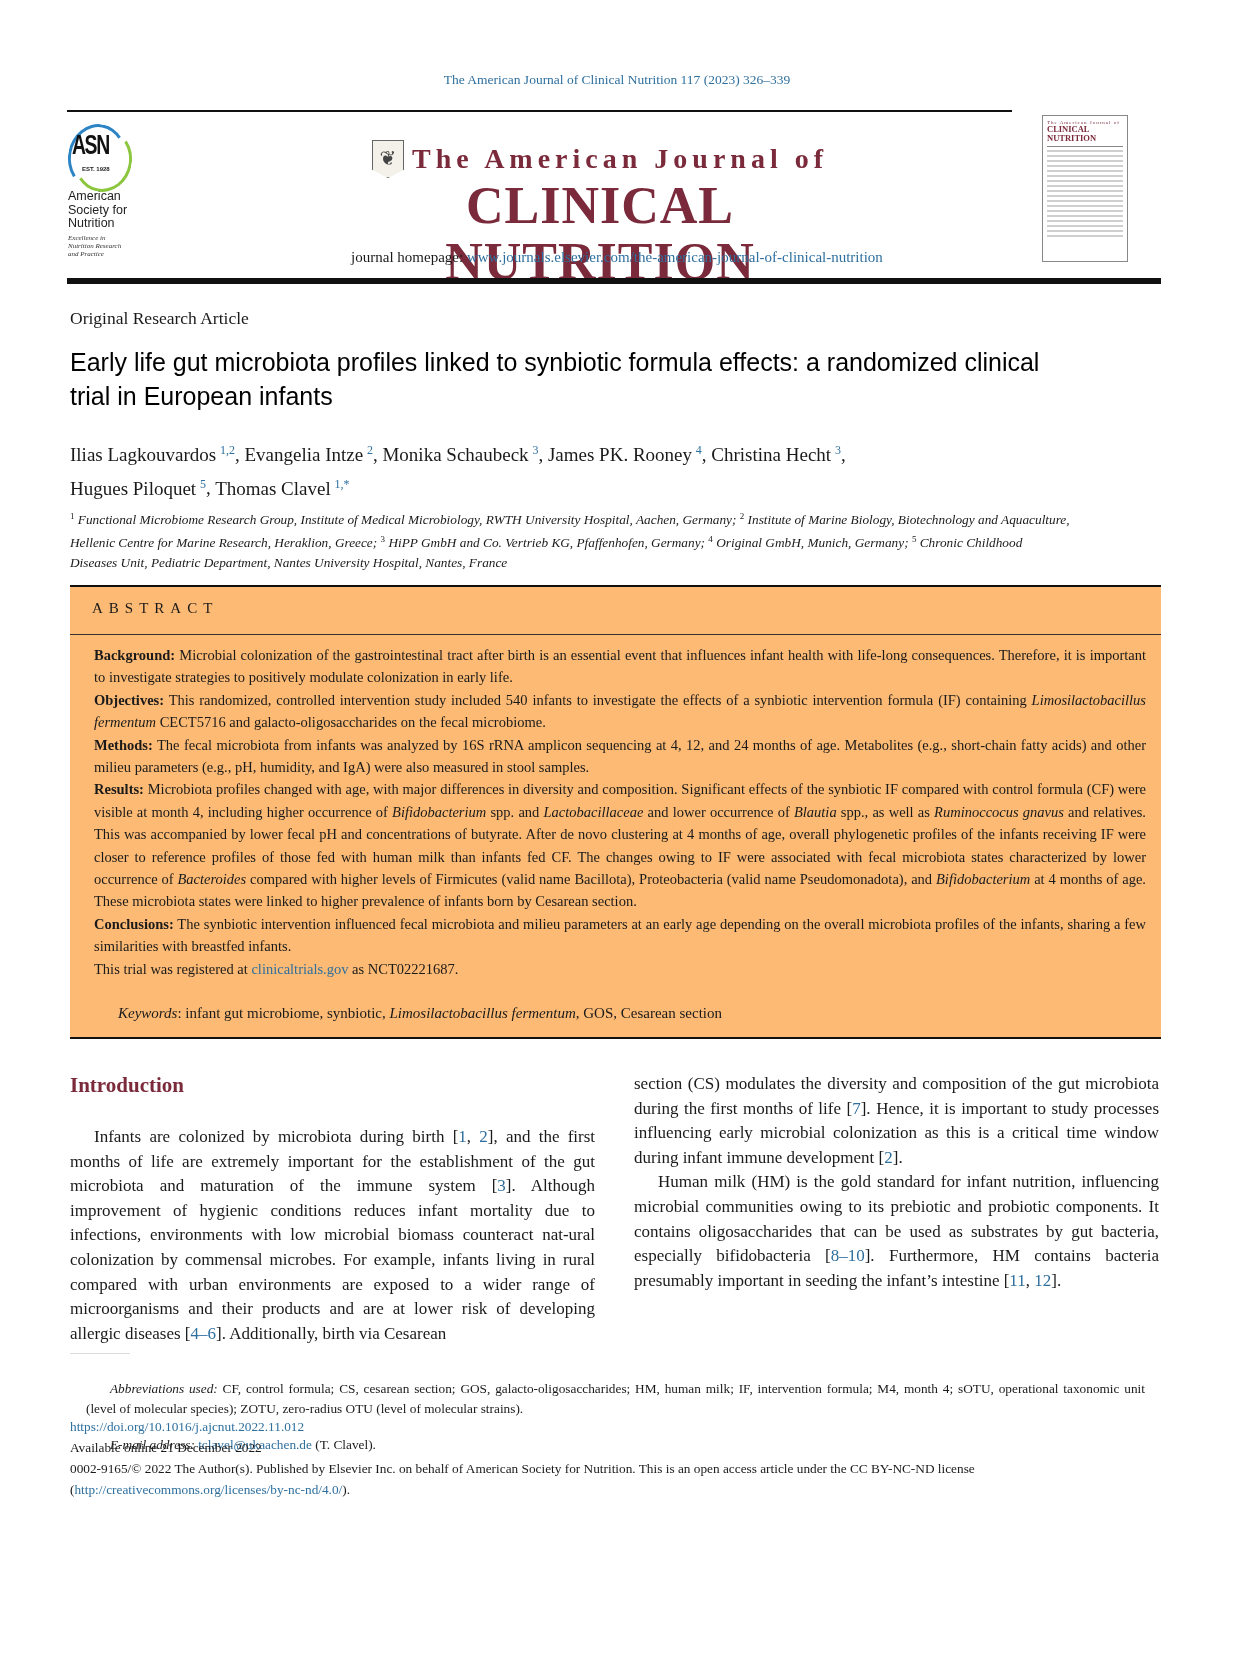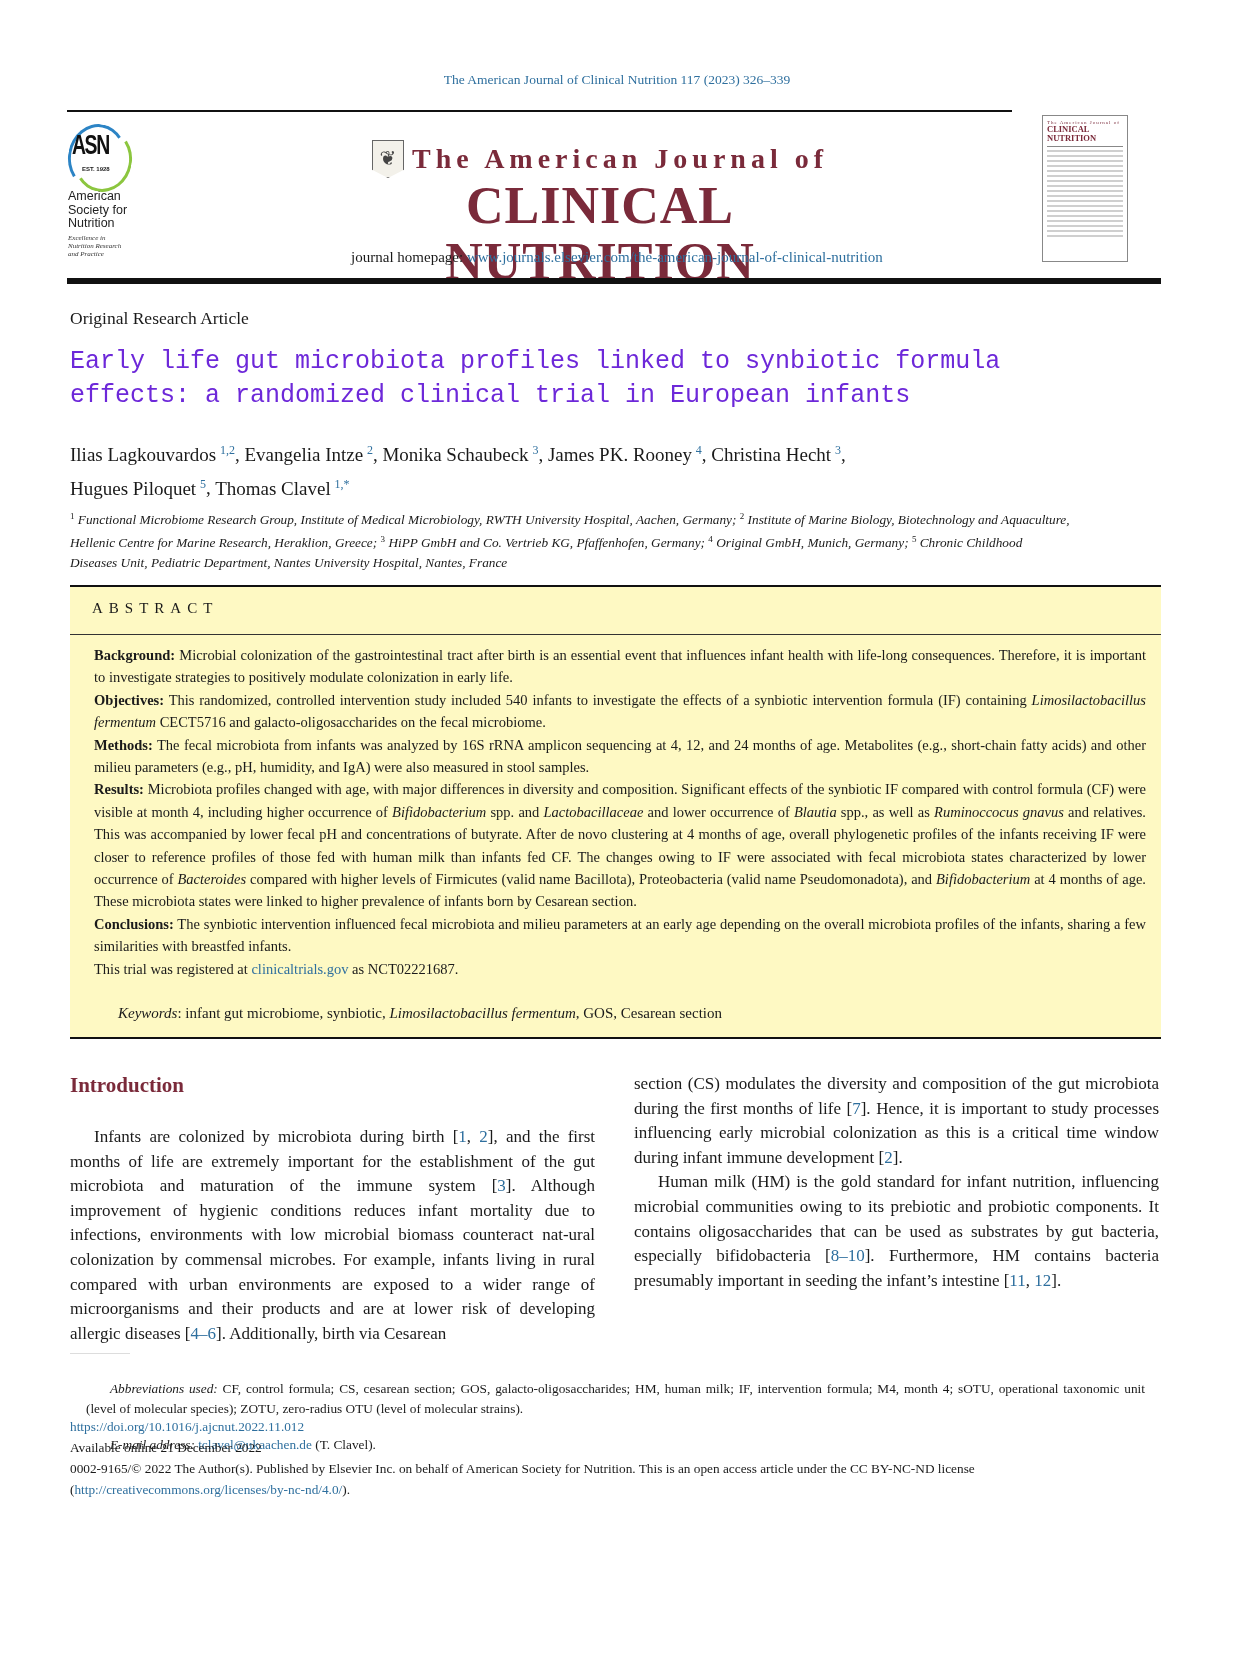--- a/index.html
+++ b/index.html
@@ -27,26 +27,26 @@
   .mast-small { font-size:28px; letter-spacing:5px; color:#7a2a3a; font-weight:bold; }
   .mast-big { font-size:52px; color:#7a2a3a; font-weight:bold; letter-spacing:1px; line-height:56px; margin-top:0px; }
   #homepage { top:249px; left:0; width:1234px; text-align:center; font-size:15px; }
   #cover { top:115px; left:1042px; width:86px; height:147px; border:1px solid #888; background:#fff; padding:4px; box-sizing:border-box; }
   .cover-title1 { font-size:5px; color:#7a2a3a; letter-spacing:1px; }
   .cover-title2 { font-size:8.5px; font-weight:bold; color:#7a2a3a; line-height:9px; }
   .cover-line { height:2px; background:#cfcfcf; margin:3px 0; }
   .cover-line.dark { background:#888; height:1px; }
   #rule-mast { top:278px; left:67px; width:1094px; height:6px; background:#111; }
   #article-type { top:308px; left:70px; font-size:17.5px; }
-  #title { top:345px; left:70px; width:1000px; font-family:Liberation Mono, monospace; font-size:25px; line-height:34px; color:#6d28d9; }
+  #title { top:345px; left:70px; width:1000px; font-family:Liberation Sans, sans-serif; font-size:25px; line-height:34px; color:#000000; }
   #authors { top:436px; left:70px; width:1000px; font-size:19px; line-height:28px; }
   #authors sup { color:#2e6f9e; font-size:12px; }
   #affil { top:507px; left:70px; width:1000px; font-size:13.3px; line-height:19.5px; font-style:italic; }
   #affil sup { font-style:normal; font-size:9px; }
-  #abstract { top:585px; left:70px; width:1091px; height:454px; background:#fef9c3; }
+  #abstract { top:585px; left:70px; width:1091px; height:454px; background:#fdba74; }
   #abstract .rule1 { position:absolute; top:0; left:0; width:100%; height:2px; background:#111; }
   #abstract .rule2 { position:absolute; top:49px; left:0; width:100%; height:1px; background:#333; }
   #abstract .rule3 { position:absolute; bottom:0; left:0; width:100%; height:2px; background:#111; }
   #abstract-head { position:absolute; top:15px; left:22px; font-size:15px; letter-spacing:6px; }
   #abstract-body { position:absolute; top:59px; left:24px; width:1052px; font-size:14.5px; line-height:22.4px; text-align:justify; }
   #abstract-body p { margin:0; }
   #abstract-body b { font-weight:bold; }
   #keywords { position:absolute; top:420px; left:24px; font-size:15px;margin-left:24px; }
   #intro-head { top:1073px; left:70px; font-size:21px; font-weight:bold; color:#7a2a3a; }
   .col { font-size:17px; line-height:24.6px; text-align:justify; width:525px; }

